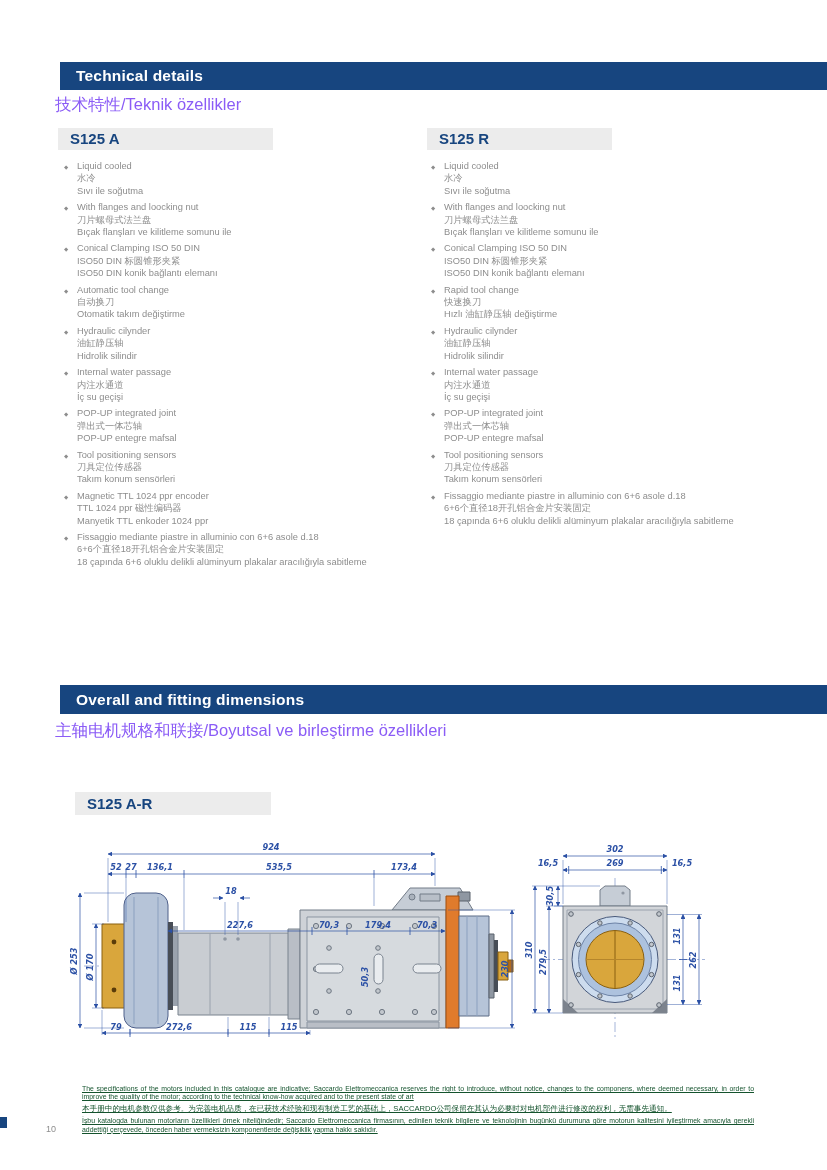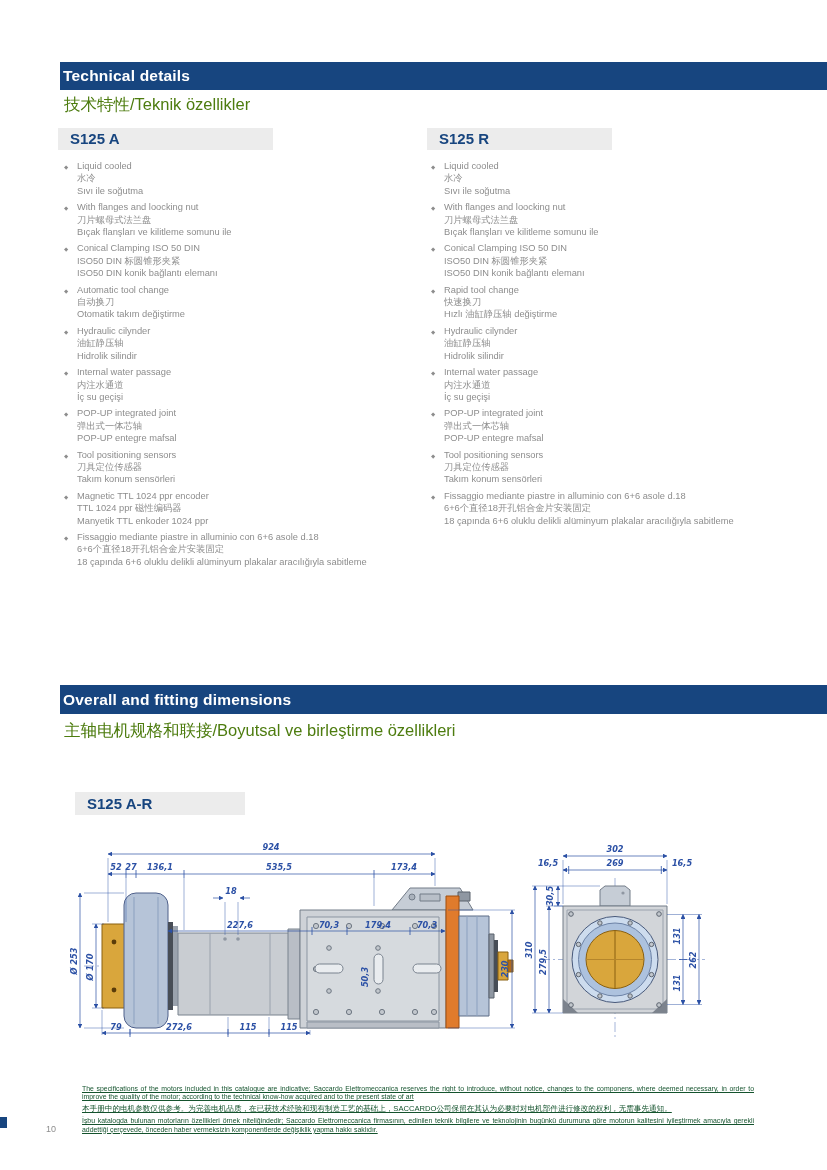--- a/index.html
+++ b/index.html
@@ -1,21 +1,21 @@
 <!DOCTYPE html>
 <html><head>
 <meta charset="utf-8">
 <style>
   html,body{margin:0;padding:0;background:#fff;}
   .page{position:relative;width:827px;height:1170px;background:#ffffff;
         font-family:"Liberation Sans",sans-serif;overflow:hidden;}
   
   .bar{position:absolute;left:60px;right:0;height:28px;background:#17457f;color:#ffffff;
-       font-size:15.5px;font-weight:600;line-height:28px;padding-left:3px;letter-spacing:.2px;box-sizing:border-box;}
-  .subtitle{position:absolute;left:64px;color:#4d7c0f;font-size:16.5px;font-weight:500;}
+       font-size:15.5px;font-weight:600;line-height:28px;padding-left:16px;letter-spacing:.2px;box-sizing:border-box;}
+  .subtitle{position:absolute;left:55px;color:#8b5cf6;font-size:16.5px;font-weight:500;}
   
   .model-band{position:absolute;height:22px;background:#ececec;color:#17457f;font-weight:bold;
        font-size:15px;line-height:22px;padding-left:12px;box-sizing:border-box;}
   
   .feat-col{position:absolute;top:160px;width:358px;}
   .feat-item{position:relative;padding-left:13px;margin-bottom:4px;color:#8d8d8d;
        font-size:9.3px;line-height:12.4px;}
   .feat-item .bullet{position:absolute;left:0;top:1px;font-size:5.5px;color:#8d8d8d;}
   .feat-lines div{white-space:normal;}
   .feat-lines .justify{text-align:justify;}
@@ -206,21 +206,21 @@
           <div class="justify">18 çapında 6+6 oluklu delikli alüminyum plakalar aracılığıyla sabitleme</div>
         </div>
       </div>
     </div>
 
   <div class="bar" style="top:685px;height:29px;line-height:29px;">
     <span>Overall and fitting dimensions</span>
   </div>
   <div class="subtitle" style="top:720px;">主轴电机规格和联接/Boyutsal ve birleştirme özellikleri</div>
 
-  <div class="model-band" style="left:75px;top:792px;width:170px;height:23px;line-height:23px;">
+  <div class="model-band" style="left:75px;top:792px;width:196px;height:23px;line-height:23px;">
     <span>S125 A-R</span>
   </div>
 
   <svg class="drawing" style="left:60px;top:836px;" width="460" height="210" viewBox="0 0 460 210">
     <defs>
       <marker id="ar" viewBox="0 0 10 10" refX="9" refY="5" markerWidth="7" markerHeight="7" orient="auto-start-reverse">
         <path d="M0,0L10,5L0,10z" fill="#2b50a5"></path>
       </marker>
     </defs>
 

